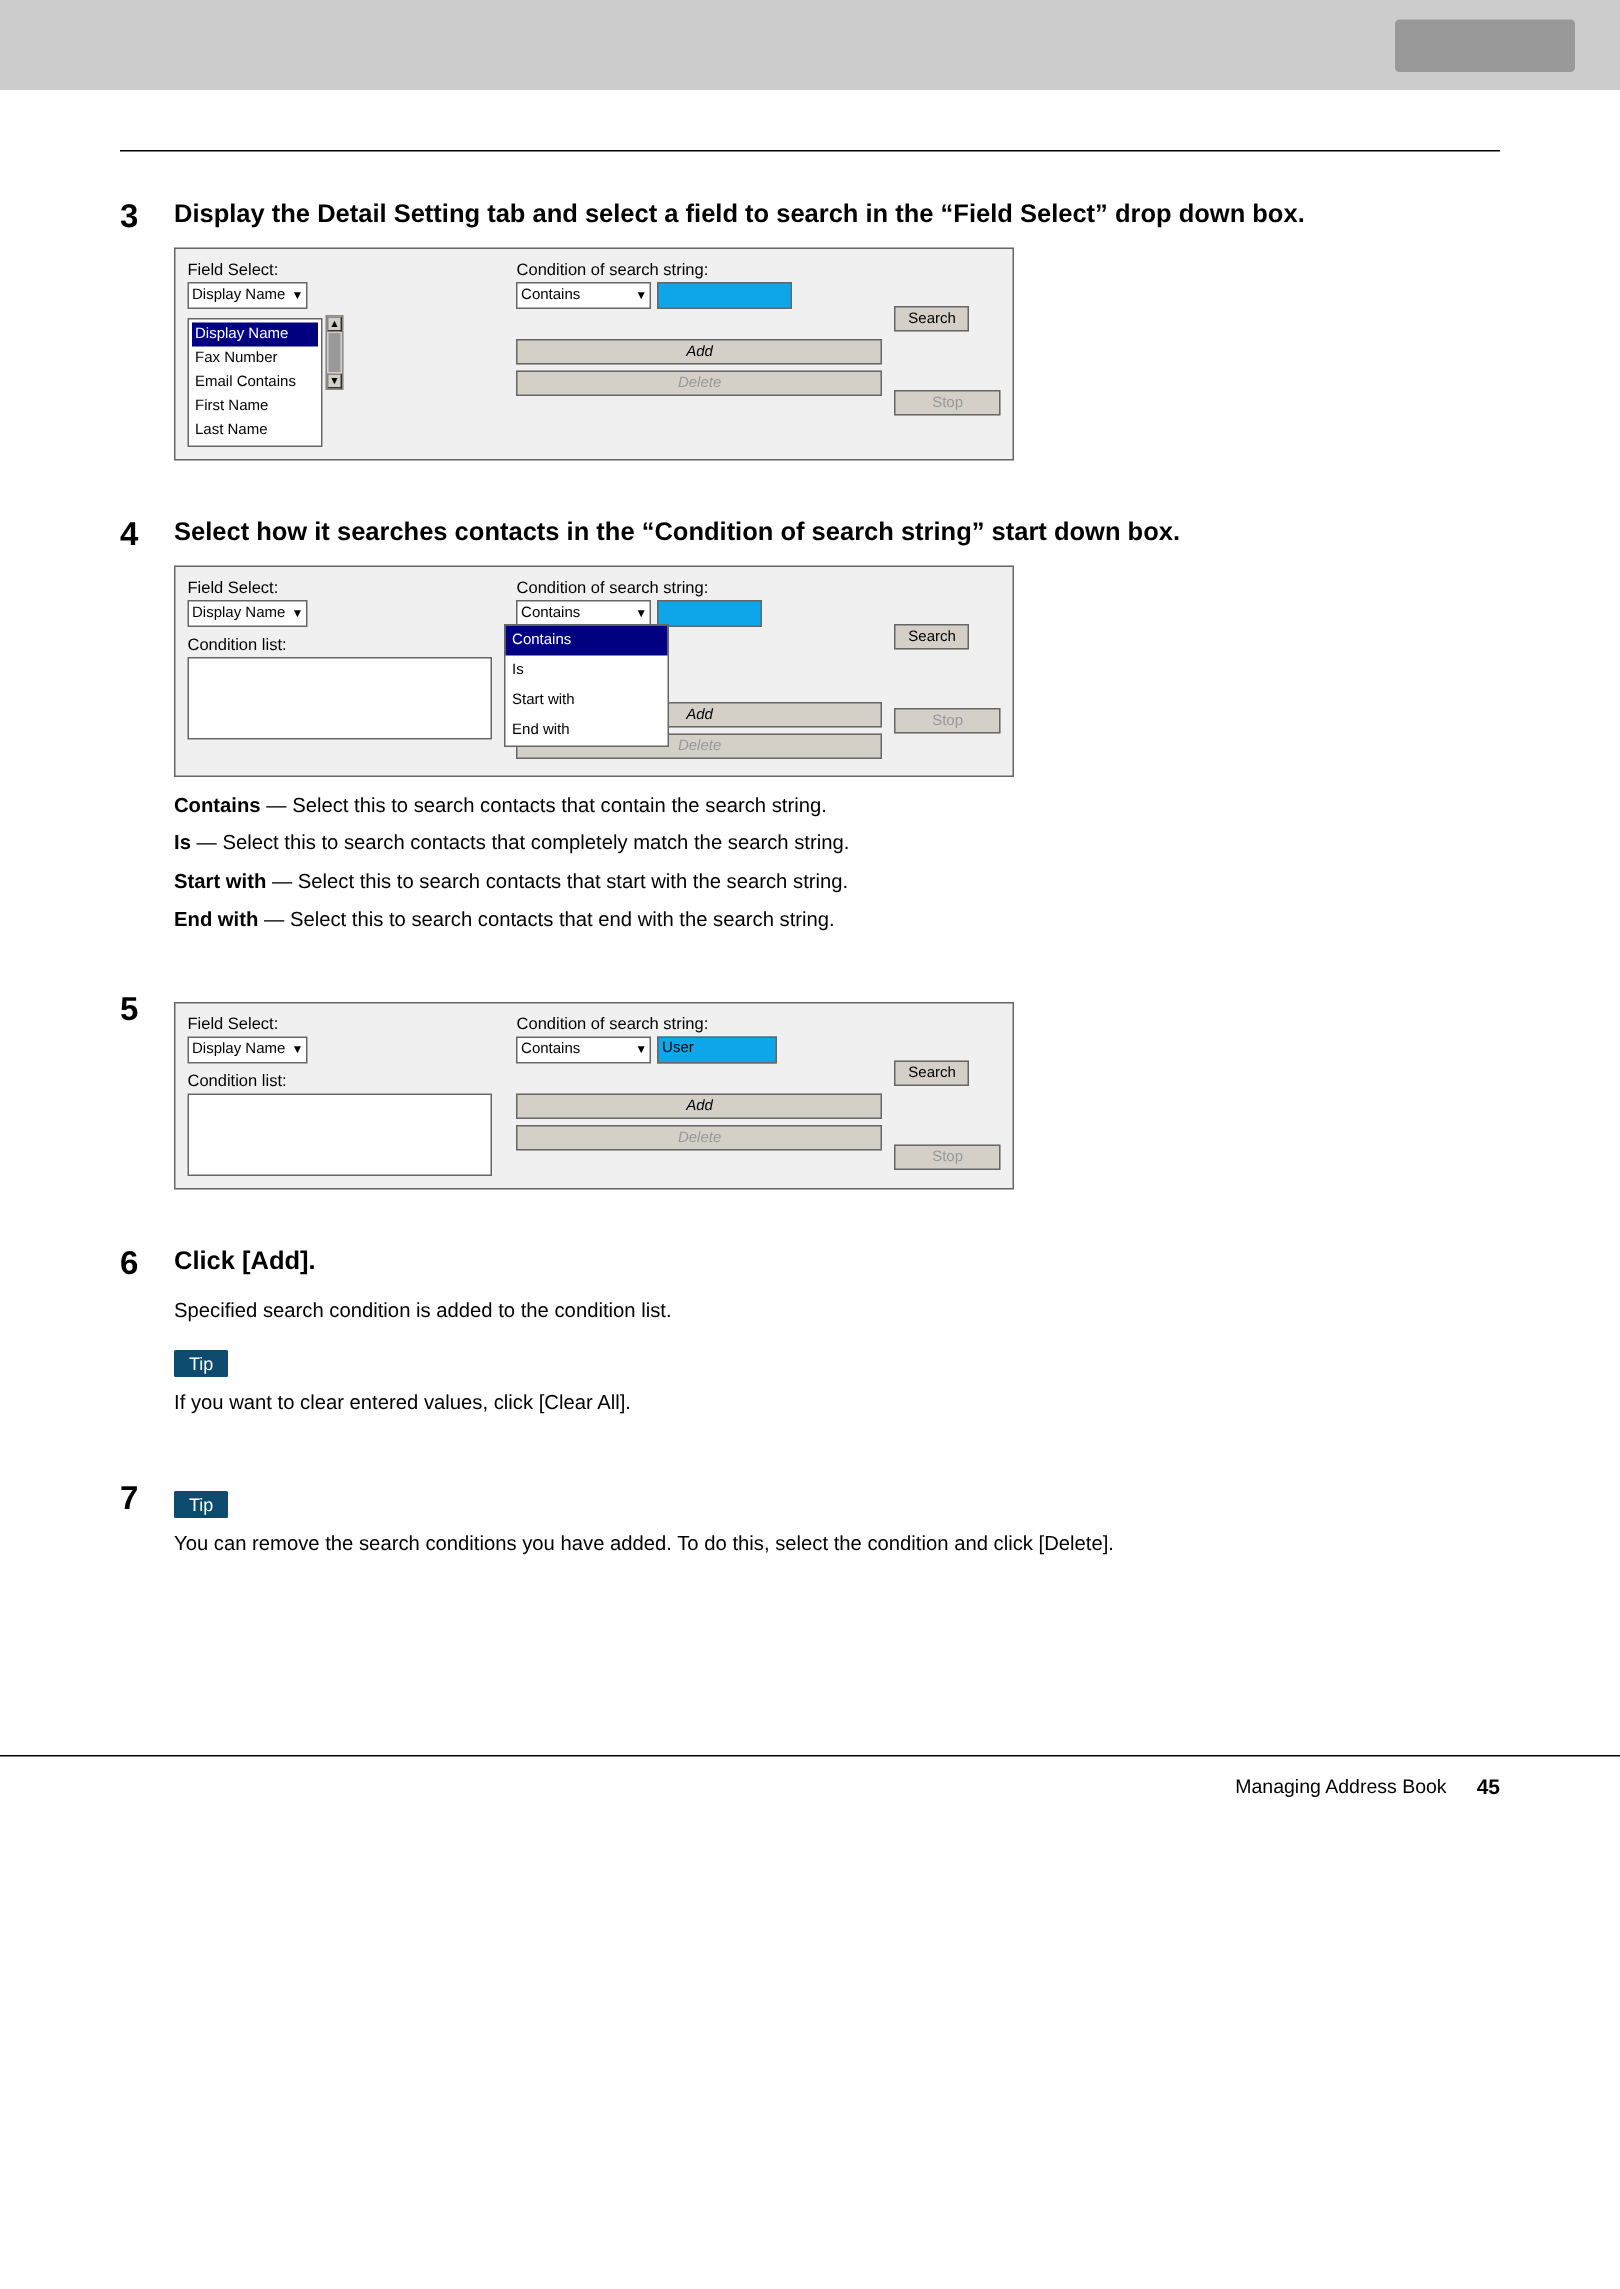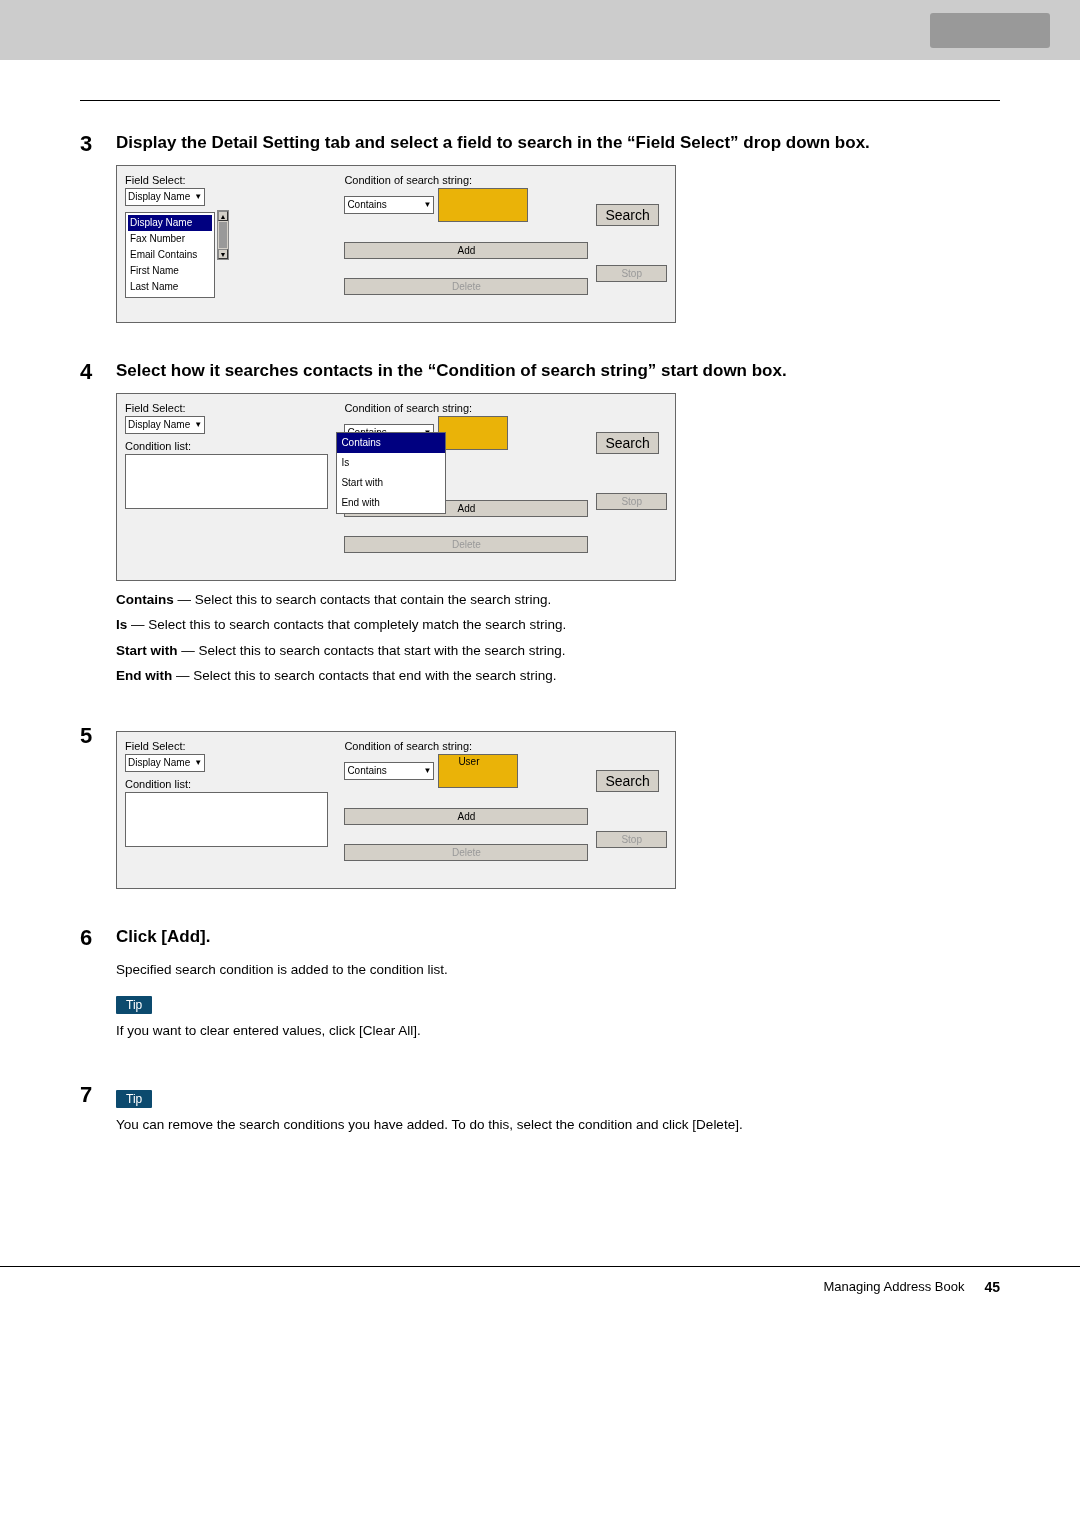--- a/index.html
+++ b/index.html
@@ -160,31 +160,32 @@
     }
 
     .sim-button {
       border: 1px solid #666;
       background: #d4d0c8;
       font-size: 10px;
       padding: 2px 24px;
       min-width: 50px;
       text-align: center;
       cursor: pointer;
-      margin-bottom: 19px;
+      margin-bottom: 3px;
+      font-style: italic;
     }
 
     .sim-button.disabled {
       color: #999;
     }
 
     .search-button {
       border: 1px solid #666;
       background: #d4d0c8;
-      font-size: 14px;
+      font-size: 10px;
       padding: 2px 8px;
       min-width: 50px;
       text-align: center;
     }
 
     .stop-button {
       border: 1px solid #666;
       background: #d4d0c8;
       font-size: 10px;
       padding: 2px 24px;
@@ -242,24 +243,24 @@
       margin-right: 20px;
     }
 
     .footer-number {
       font-size: 14px;
       font-weight: bold;
     }
 
     .input-text-field {
       border: 1px solid #666;
-      background: #eab308;
-      height: 34px;
-      font-size: 10px;
-      padding: 1px 19px;
+      background: #0ea5e9;
+      height: 18px;
+      font-size: 10px;
+      padding: 1px 2px;
       min-width: 100px;
     }
 
     .scrollbar-area {
       display: flex;
       flex-direction: column;
       border: 1px solid #888;
       background: #d4d0c8;
       width: 12px;
       min-height: 50px;

